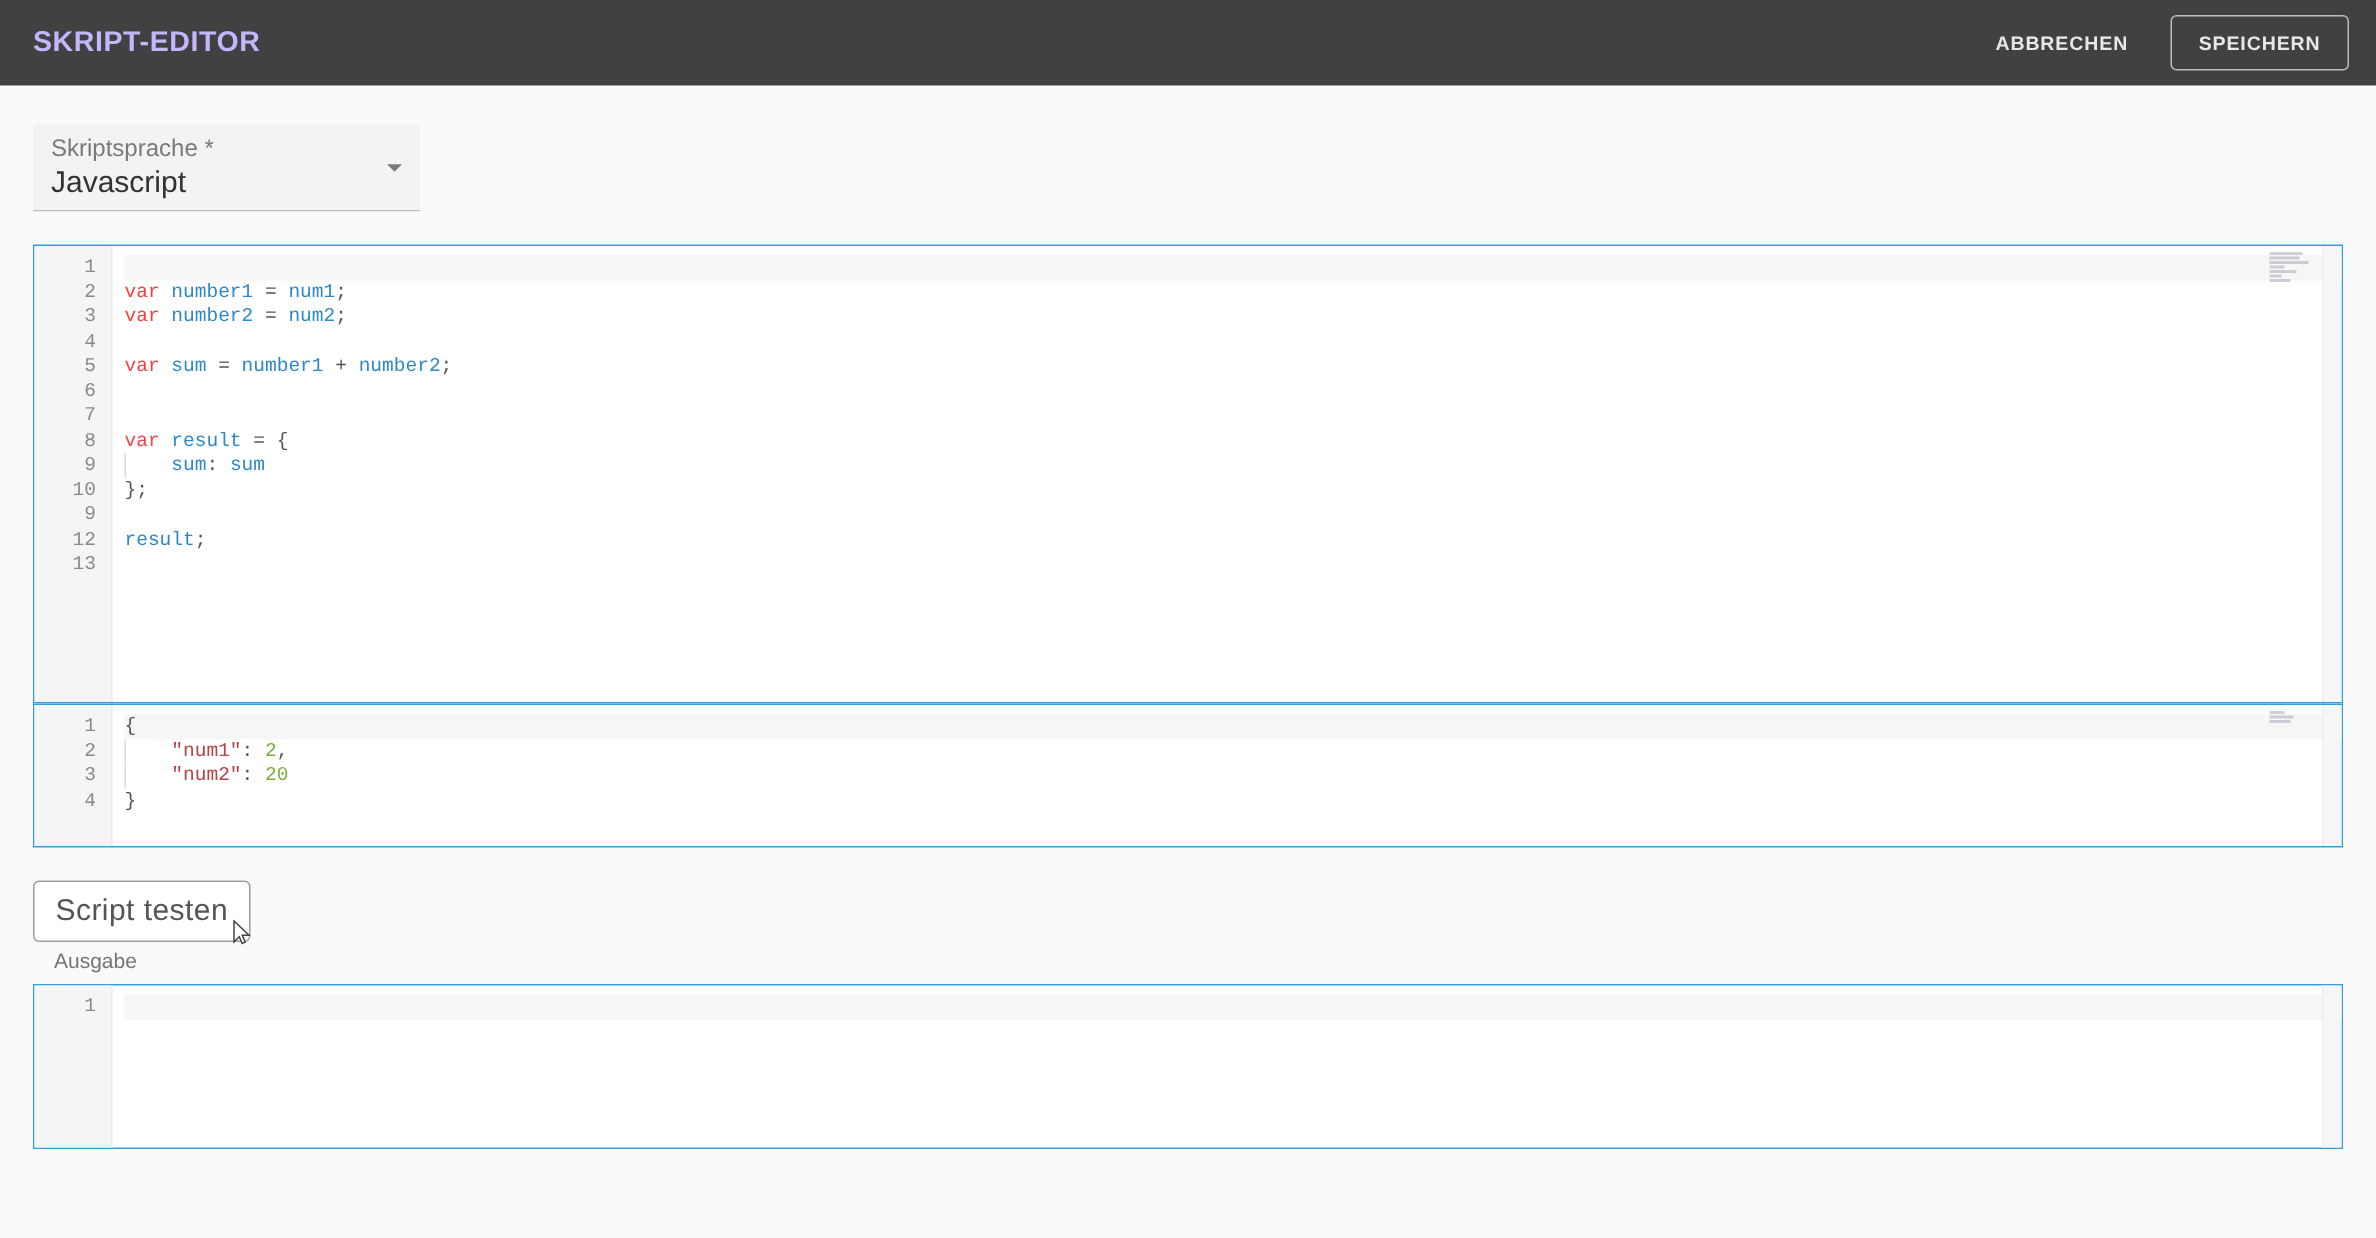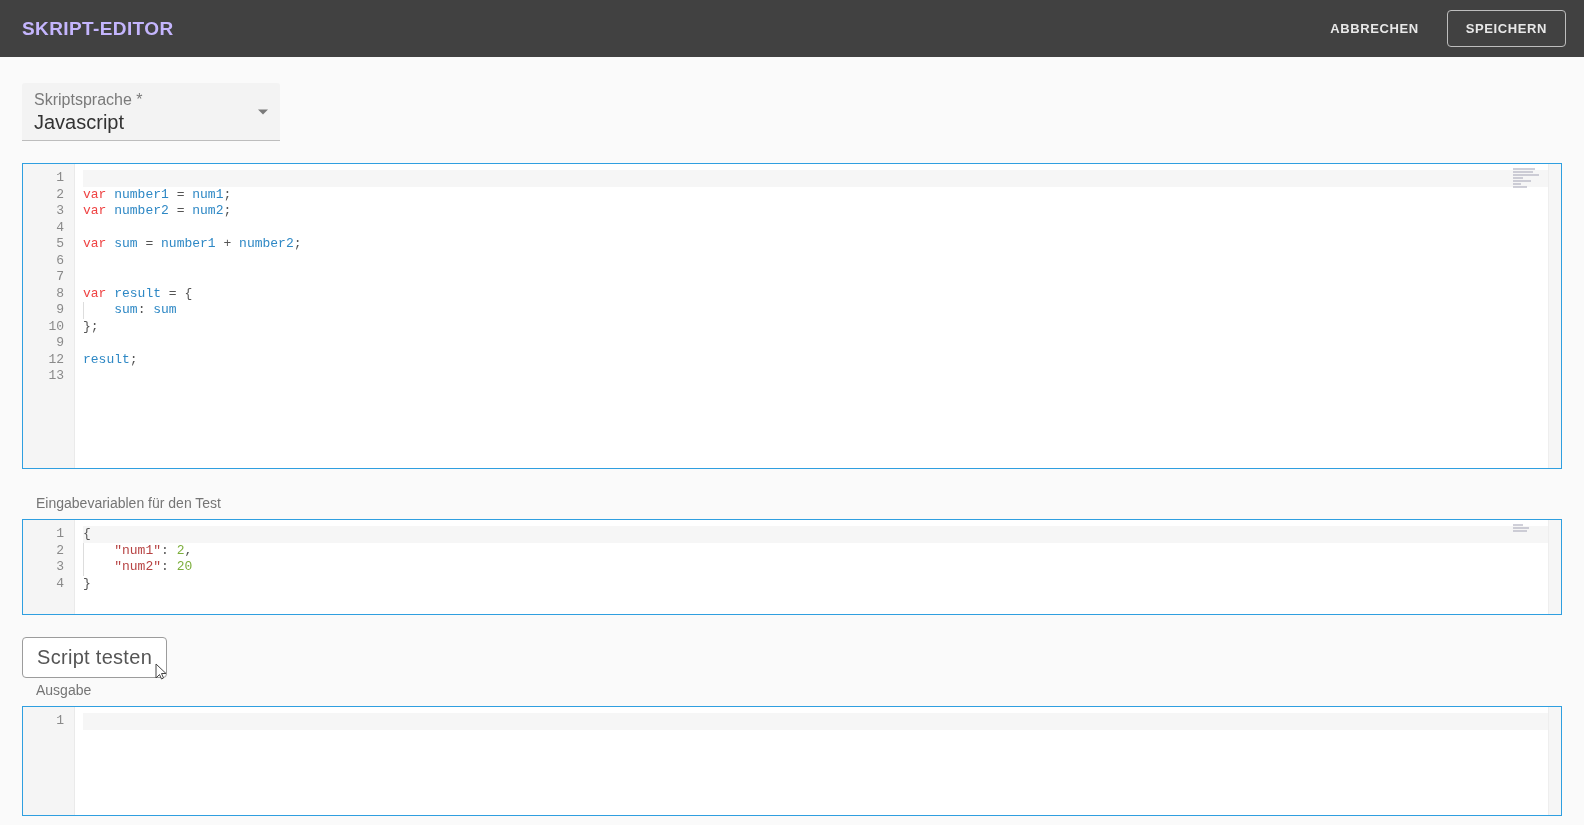--- a/index.html
+++ b/index.html
@@ -230,21 +230,20 @@
       <div class="mline" style="width:26px"></div>
         <div class="mline" style="width:10px"></div>
       <div class="mline" style="width:18px"></div>
         <div class="mline" style="width:8px"></div>
       <div class="mline" style="width:14px"></div>
     </div>
     <div class="scroll-edge"></div>
   </div>
 
   
-  <div class="section-label">Eingabevariablen für den Test</div>
   <div class="editor editor-input" id="editor-input">
     <div class="gutter">
         <div>1</div>
         <div>2</div>
         <div>3</div>
         <div>4</div>
       </div>
     <div class="codearea"><div class="codeline active"><span class="punc">{</span></div><div class="codeline"><span class="indent-guide">&nbsp;&nbsp;&nbsp;&nbsp;</span><span class="str">"num1"</span><span class="punc">:</span> <span class="num">2</span><span class="punc">,</span></div><div class="codeline"><span class="indent-guide">&nbsp;&nbsp;&nbsp;&nbsp;</span><span class="str">"num2"</span><span class="punc">:</span> <span class="num">20</span></div><div class="codeline"><span class="punc">}</span></div></div>
     <div class="minimap">
       <div class="mline" style="width:10px"></div>

